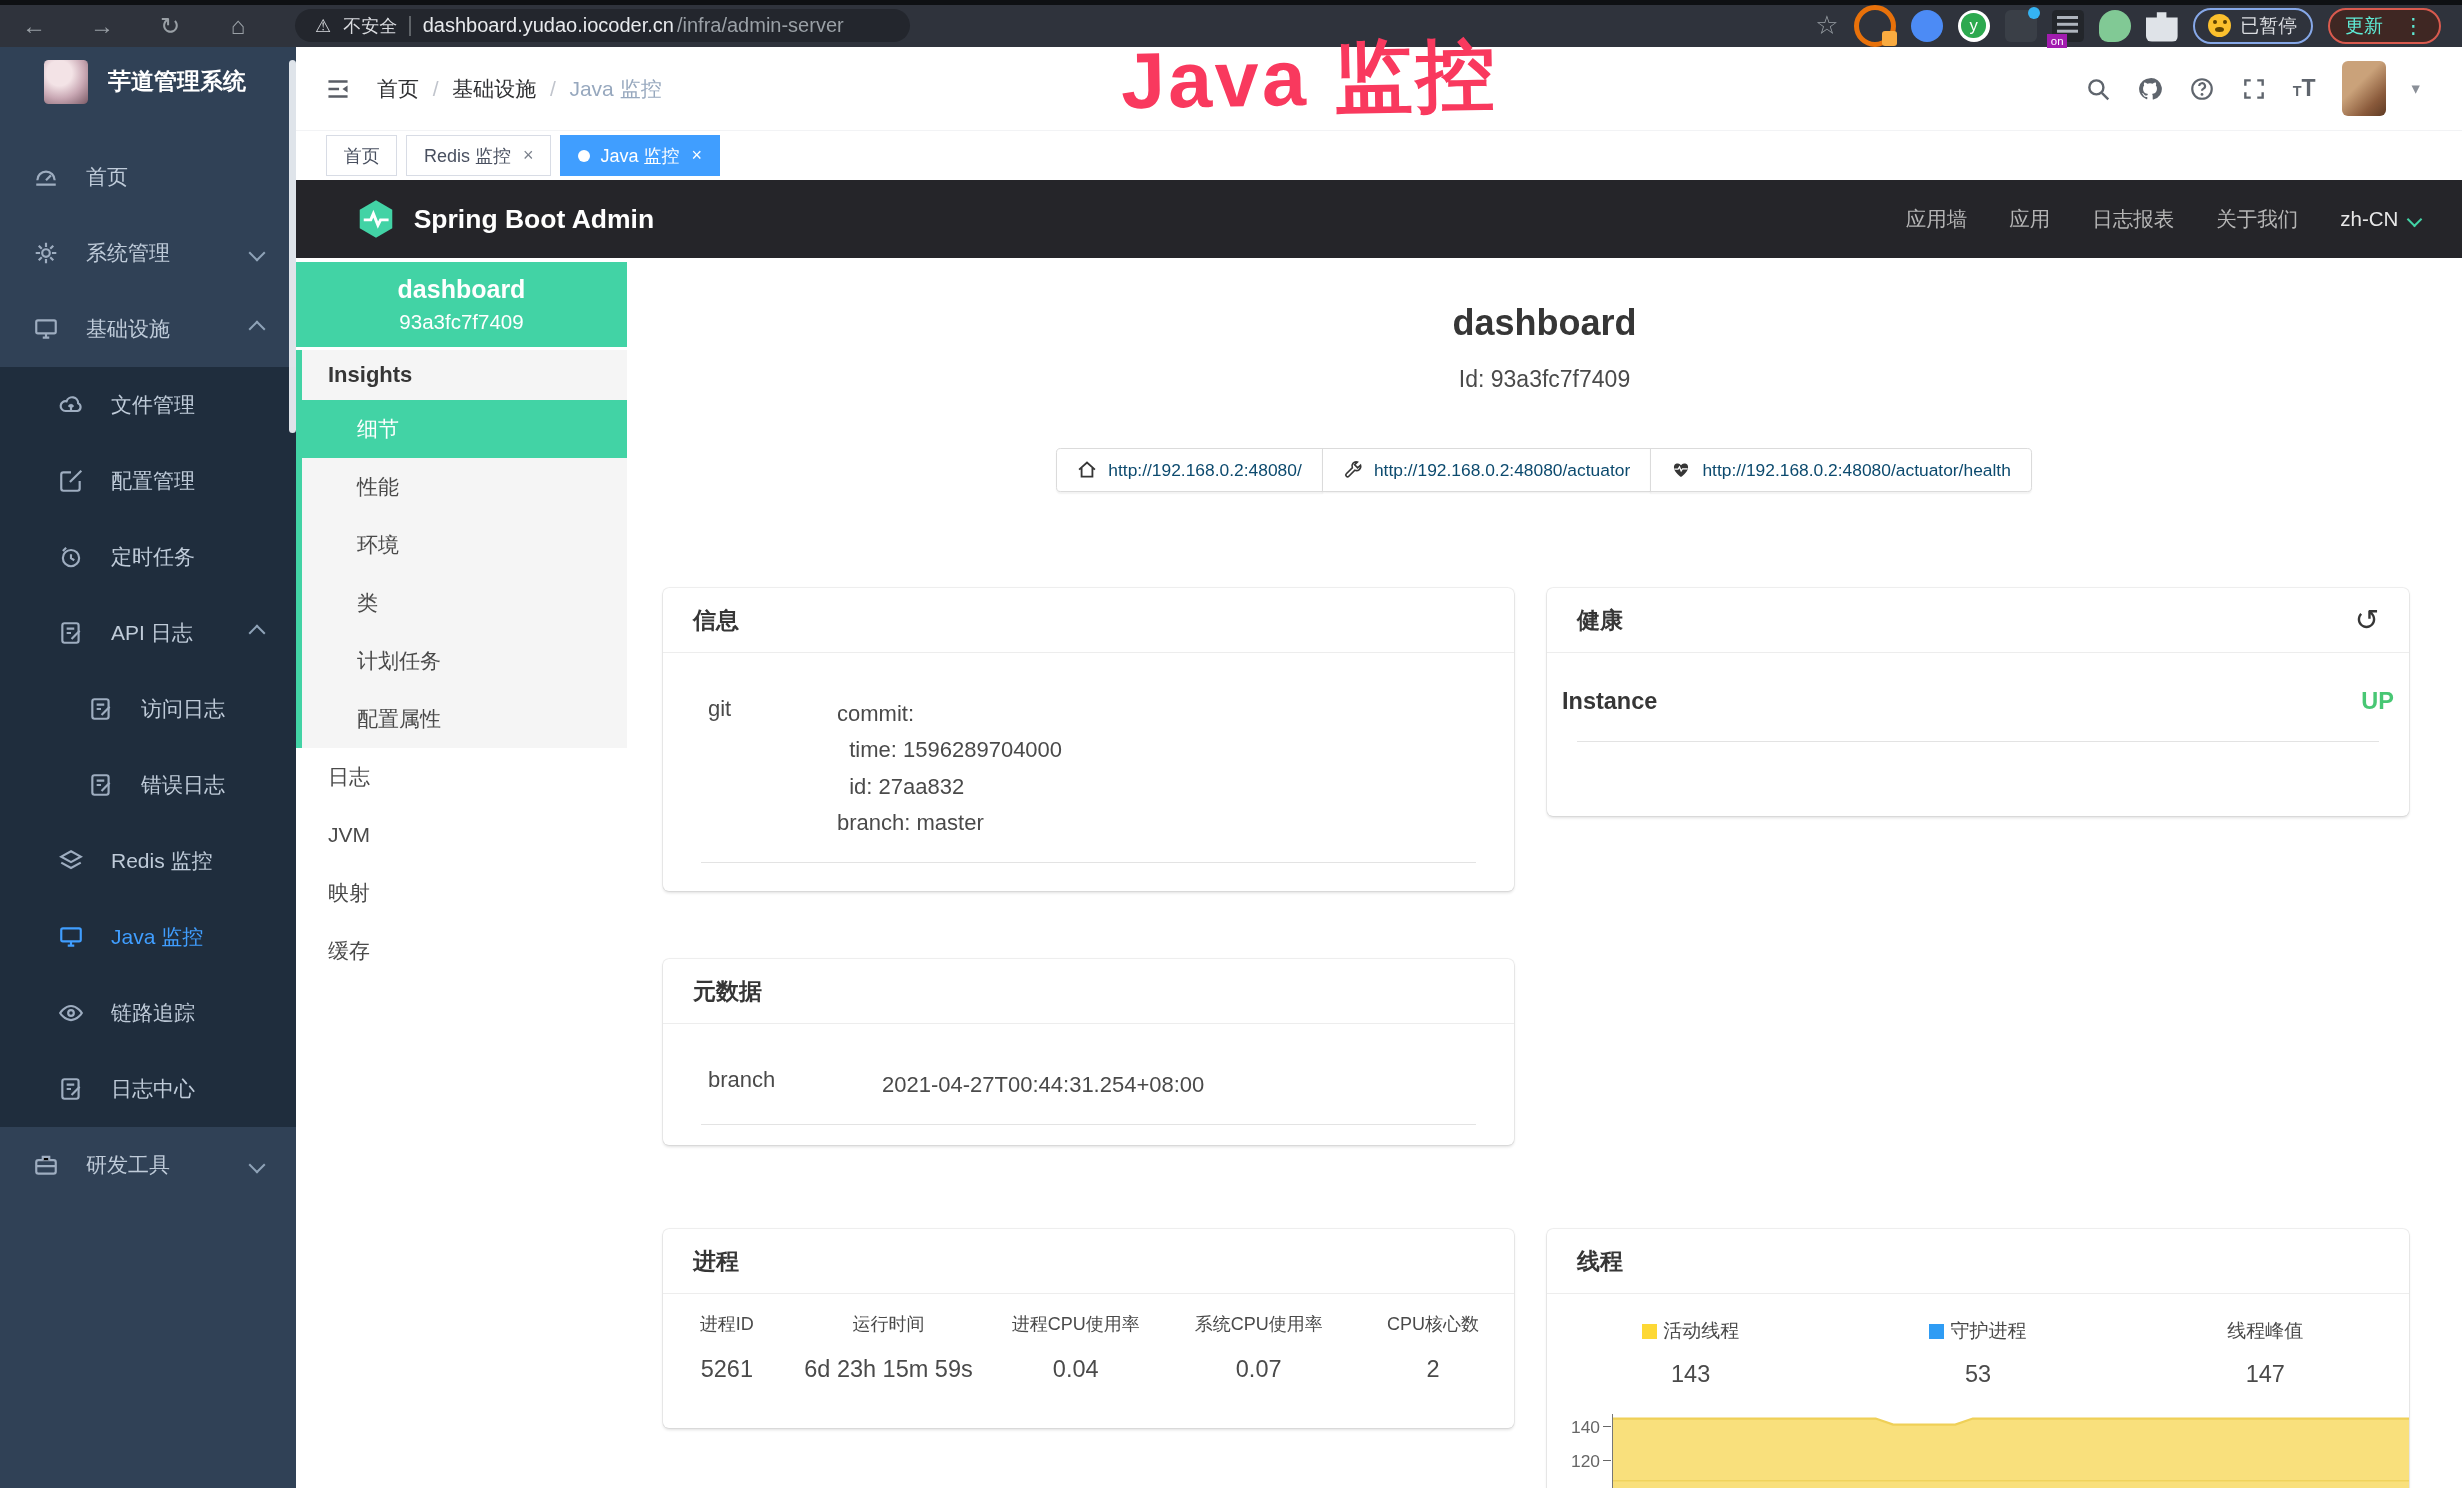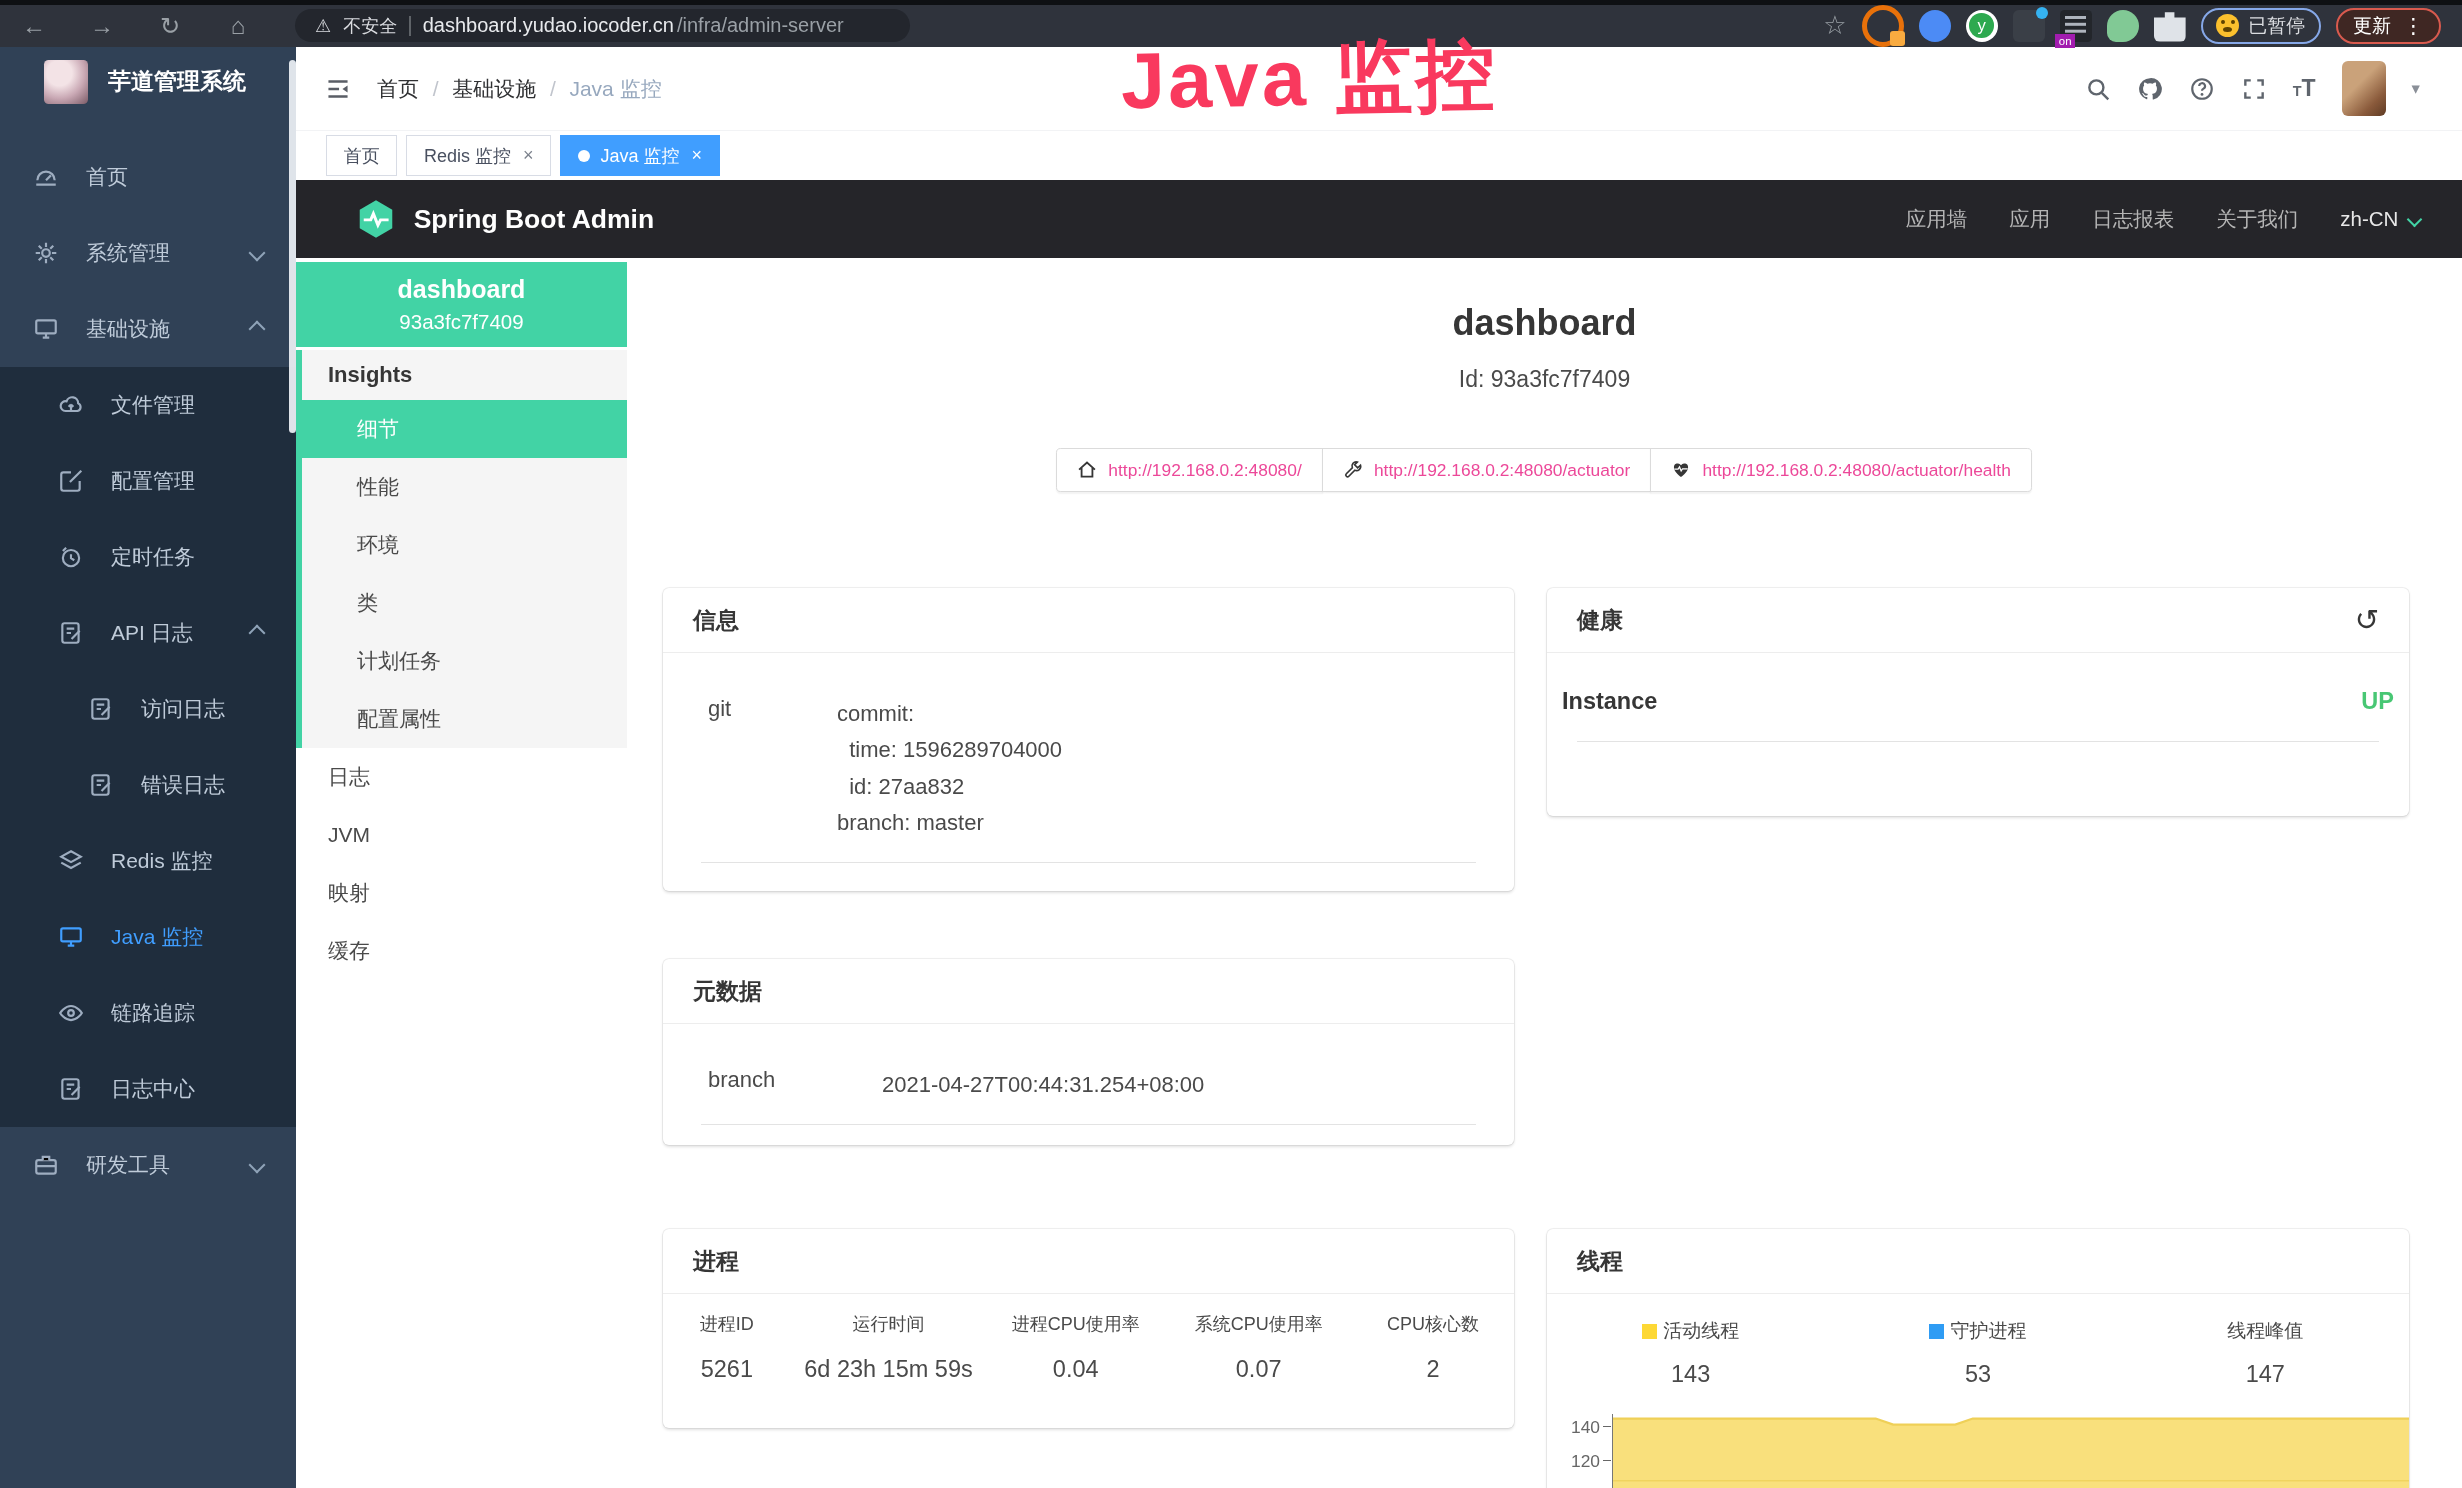--- a/index.html
+++ b/index.html
@@ -36,21 +36,21 @@
           border-radius:0;padding:0.8px 3.8px;}
   .ext5 b{position:absolute;left:5.3px;top:6px;width:21px;height:3px;background:#aeb4bd;box-shadow:0 6.8px 0 #aeb4bd,0 13.7px 0 #aeb4bd;}
   .ext6{background:#81c995;border-radius:50% 50% 50% 9px;}
   .ext7{background:#dfe3e8;border-radius:6px;clip-path:polygon(0 25%,35% 25%,35% 8%,65% 8%,65% 25%,100% 25%,100% 100%,0 100%);}
   .pill{height:32px;border-radius:18px;display:flex;align-items:center;font-size:19px;}
   .paused{border:2.3px solid #86a8e8;color:#dadce0;padding:0 13.7px;gap:9px;}
   .face{width:23px;height:23px;background:#fbc02d;border-radius:50%;position:relative;}
   .face::before{content:"";position:absolute;left:4.6px;top:6px;width:3.8px;height:3.8px;border-radius:50%;
                 background:#5f4300;box-shadow:10px 0 0 #5f4300;}
   .face::after{content:"";position:absolute;left:6.8px;top:13px;width:9px;height:5.3px;border-radius:50%;background:#5f4300;}
-  .update{border:2.3px solid #d95a4e;background:#3f2723;color:#ffffff;padding:0 15px;gap:12px;}
+  .update{border:2.3px solid #d95a4e;background:#3f2723;color:#5eead4;padding:0 15px;gap:20px;}
   .update .dots{font-size:21px;letter-spacing:0;}
 
   
   .annotation{position:absolute;left:1121px;top:26px;z-index:60;font-size:79px;font-weight:bold;
               color:#f9395e;transform:rotate(-1deg);letter-spacing:3px;white-space:nowrap;}
 
   
   .leftnav{position:absolute;left:0;top:39px;width:296px;bottom:0;background:#304156;color:#bfcbd9;z-index:2;}
   .logo-row{height:85px;display:flex;align-items:center;gap:20px;padding-left:44px;}
   .logo-img{width:44px;height:44px;border-radius:4.6px;flex:none;
@@ -112,21 +112,21 @@
   .side-item{height:58px;display:flex;align-items:center;padding-left:55px;font-size:21px;color:#4a4a4a;}
   .side-item.active{background:#42d3a5;color:#fff;}
   .side-item.root{padding-left:32px;background:#fff;}
 
   .sba-content{position:absolute;left:627px;top:258px;right:0;bottom:0;background:#fff;}
   .page-title{position:absolute;top:44px;left:0;right:0;text-align:center;font-size:36px;
               font-weight:bold;color:#363636;}
   .page-id{position:absolute;top:108px;left:0;right:0;text-align:center;font-size:23px;color:#4a4a4a;}
   .links-row{position:absolute;top:190px;left:0;right:0;display:flex;justify-content:center;}
   .link-btn{height:42px;border:0.8px solid #dbdbdb;background:#fff;margin-left:-0.8px;display:flex;
-            align-items:center;gap:11px;padding:0 20px;font-size:17.4px;color:#ec4899;
+            align-items:center;gap:11px;padding:0 20px;font-size:17.4px;color:#0c4a6e;
             box-shadow:0 1.5px 1.5px rgba(10,10,10,.05);}
   .link-btn .ic{width:20px;height:20px;color:#363636;}
 
   .card{position:absolute;background:#fff;border-radius:6px;
         box-shadow:0 1.5px 3px rgba(10,10,10,.12),0 0 0 0.8px rgba(10,10,10,.07);}
   .card-h{height:64px;display:flex;align-items:center;justify-content:space-between;padding:0 30px;
           font-size:23px;font-weight:bold;color:#363636;border-bottom:1.5px solid #ededed;}
   .card-h .hist{font-size:29px;font-weight:normal;color:#363636;}
   .card-b{padding:20px 30px 0 30px;}
   .kv{display:flex;padding:23px 0 0 15px;font-size:22px;color:#4a4a4a;}

